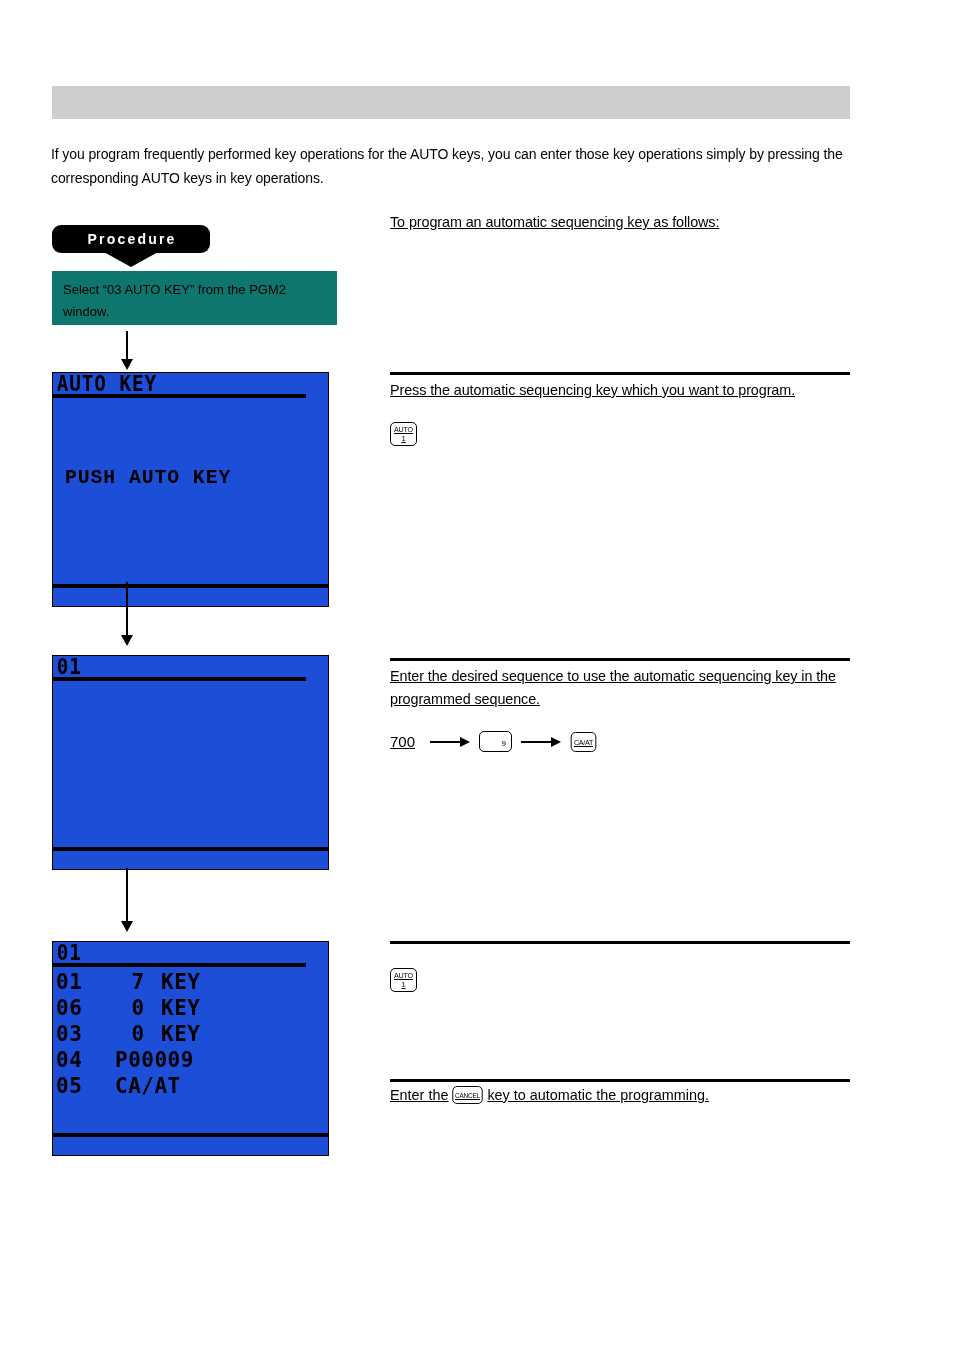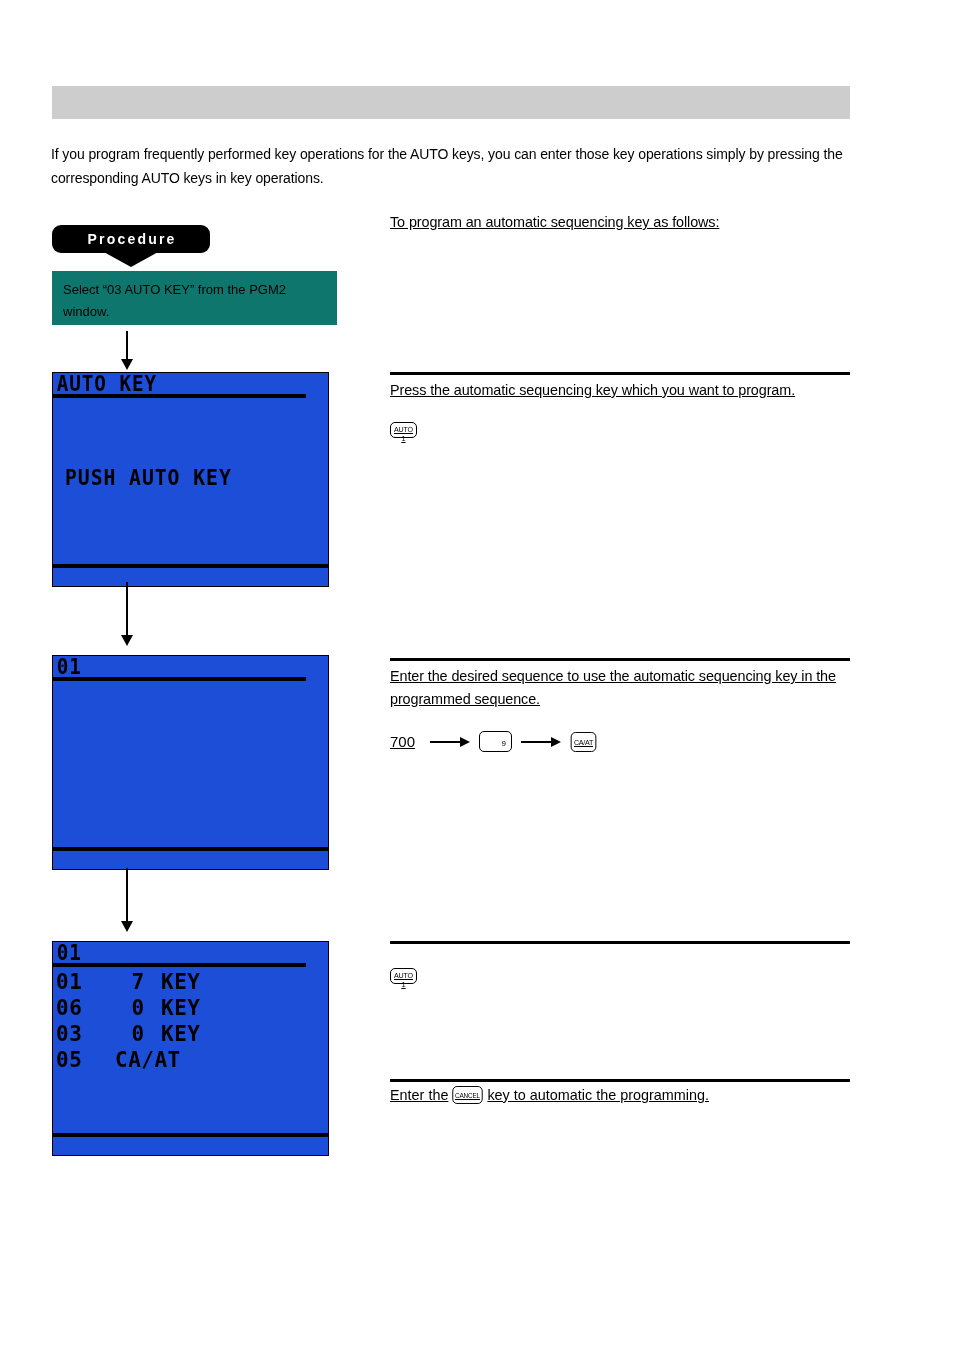--- a/index.html
+++ b/index.html
@@ -173,21 +173,21 @@
     line-height: 26px;
     letter-spacing: 0.5px;
     white-space: pre;
   }
   .lcd-row .idx  { width: 62px; padding-left: 3px; box-sizing: border-box; }
   .lcd-row .arg  { width: 46px; text-align: center; box-sizing: border-box; }
   .lcd-row .lbl  { }
   .lcd-row.wide .arg { width: auto; text-align: left; }
 
   #lcd-1 { top: 372px; }
-  #lcd-1 .lcd-body { height: 166px; }
+  #lcd-1 .lcd-body { height: 186px; font-family: Liberation Mono, monospace; }
   #lcd-2 { top: 655px; }
   #lcd-2 .lcd-body { height: 166px; }
   #lcd-3 { top: 941px; }
   #lcd-3 .lcd-body { height: 166px; padding-top: 2px; }
 
   
   .rc-section {
     position: absolute;
     left: 390px;
     width: 460px;
@@ -223,21 +223,21 @@
     border-radius: 5px;
     background: #ffffff;
     box-sizing: border-box;
     vertical-align: middle;
     text-align: center;
     font-family: "Liberation Sans", sans-serif;
     line-height: 1;
   }
   .keycap.auto {
     width: 27px;
-    height: 16px;
+    height: 24px;
     padding-top: 3px;
   }
   .keycap.auto .l1 {
     display: block;
     font-size: 7.5px;
     letter-spacing: -0.2px;
     transform: scaleX(0.95);
   }
   .keycap.auto .l2 {
     display: block;
@@ -410,20 +410,25 @@
       <span class="idx">06</span>
       <span class="arg">0</span>
       <span class="lbl">KEY</span>
     </div>
     <div class="lcd-row">
       <span class="idx">03</span>
       <span class="arg">0</span>
       <span class="lbl">KEY</span>
     </div>
     <div class="lcd-row wide">
+      <span class="idx">04</span>
+      <span class="arg">P00009</span>
+      <span class="lbl"></span>
+    </div>
+    <div class="lcd-row wide">
       <span class="idx">05</span>
       <span class="arg">CA/AT</span>
       <span class="lbl"></span>
     </div>
   </div>
   <div class="lcd-footer"></div>
 </div>
 
 <div class="rc-rule" id="rc-rule-3"></div>
 <div class="rc-section" id="rc-sec-3">

